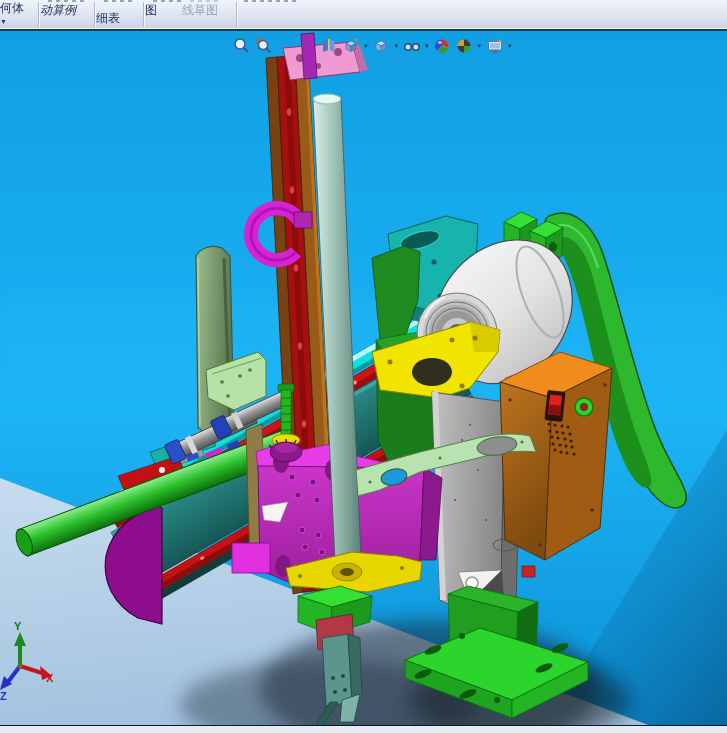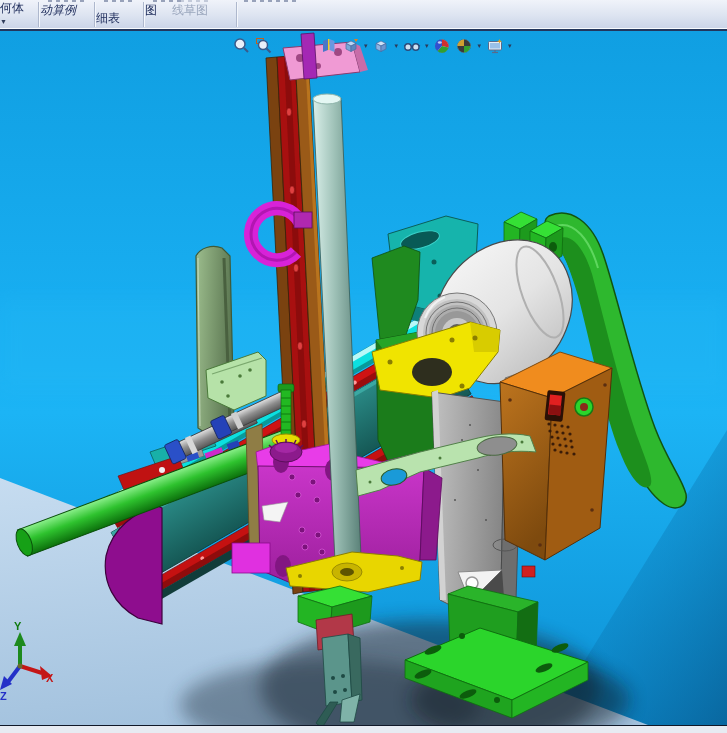--- a/index.html
+++ b/index.html
@@ -46,21 +46,21 @@
     <div class="rdiv" style="left:94px;"></div>
     <div class="rbtn" style="left:96px;width:46px;">
       <span class="cut" style="left:8px;right:8px;"></span>
       <span class="lbl" style="margin-top:12px;">细表</span>
     </div>
     <div class="rdiv" style="left:143px;"></div>
     <div class="rbtn" style="left:145px;width:46px;">
       <span class="cut" style="left:8px;right:8px;"></span>
       <span class="lbl" style="margin-top:4px;">图</span>
     </div>
-    <div class="rbtn disabled" style="left:172px;width:44px;">
+    <div class="rbtn disabled" style="left:182px;width:44px;">
       <span class="cut" style="left:8px;right:8px;opacity:.5;"></span>
       <span class="lbl" style="margin-top:4px;">线草图</span>
     </div>
     <div class="rdiv" style="left:236px;"></div>
     <span class="cut" style="left:244px;width:56px;top:0;"></span>
   </div>
   <div class="vp-edge"></div>
 
   <div class="viewport">
   <svg class="scene" width="727" height="694" viewBox="0 31 727 694" xmlns="http://www.w3.org/2000/svg">

